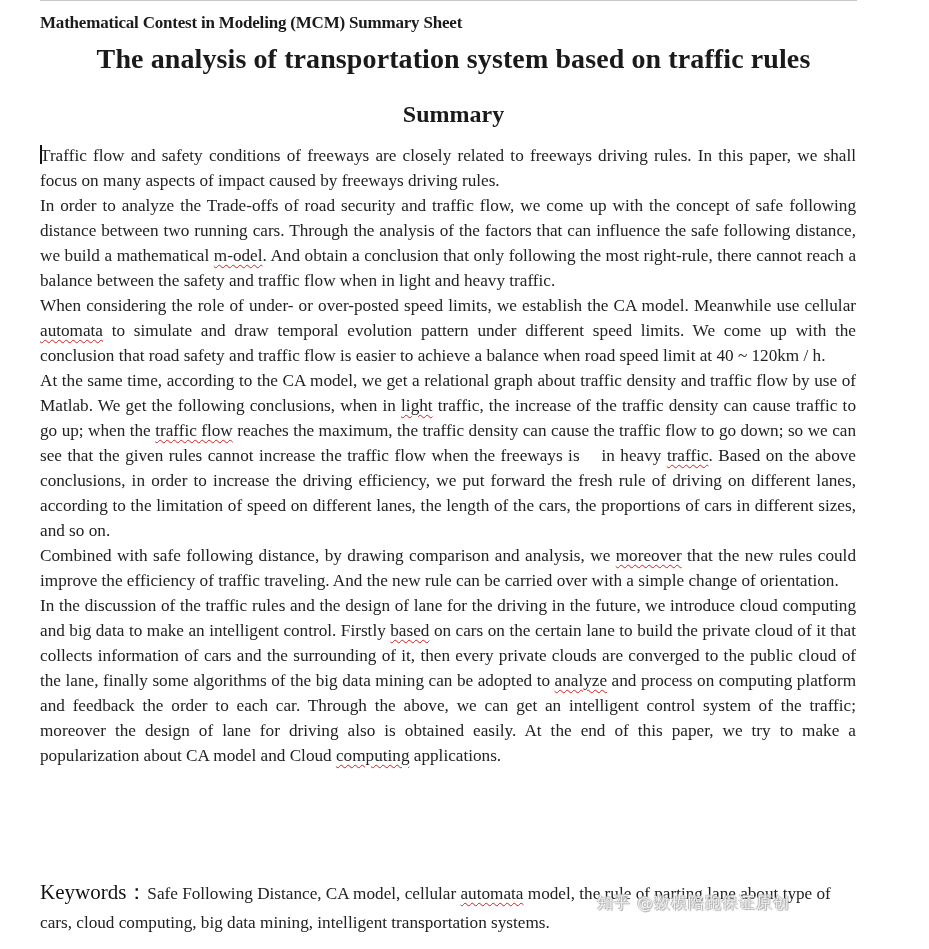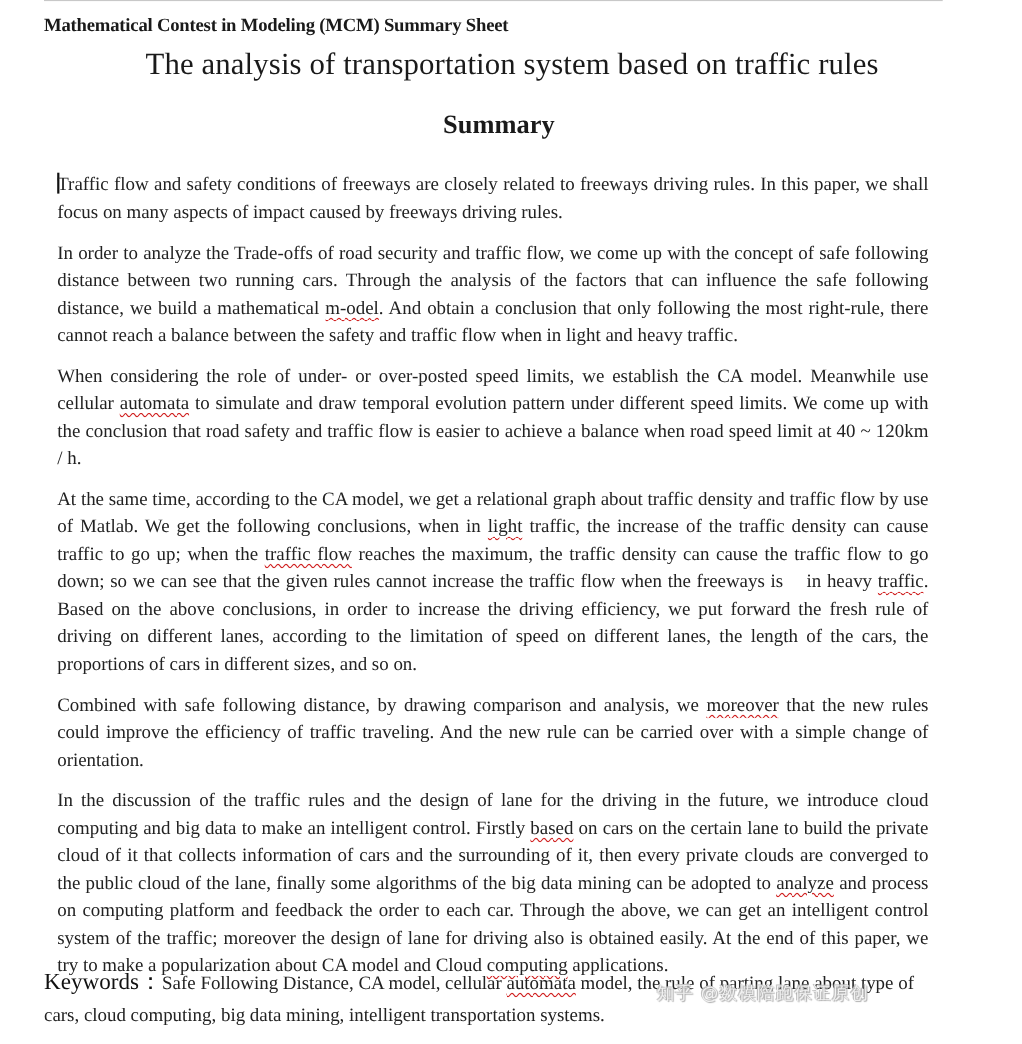--- a/index.html
+++ b/index.html
@@ -28,25 +28,25 @@
     left: 40px;
     width: 817px;
     top: 13px;
     text-align: left;
     font-weight: bold;
     font-size: 17px;
     letter-spacing: -0.2px;
   }
   .paper-title {
     position: absolute;
-    left: 52px;
+    left: 40px;
     width: 827px;
     top: 43px;
     text-align: center;
-    font-weight: normal;
+    font-weight: bold;
     font-size: 28px;
     letter-spacing: 0.1px;
   }
   .summary-heading {
     position: absolute;
     left: 40px;
     width: 827px;
     top: 101px;
     text-align: center;
     font-weight: bold;
@@ -56,21 +56,21 @@
     position: absolute;
     left: 40px;
     top: 143px;
     width: 816px;
     font-size: 17.2px;
     line-height: 25px;
     text-align: justify;
     color: #222222;
   }
   .body-text p {
-    margin: 12px;
+    margin: 0;
     padding: 0;
   }
   .cursor {
     display: inline-block;
     width: 2px;
     height: 19px;
     background: #111;
     vertical-align: -3px;
     margin-right: -2px;
   }

